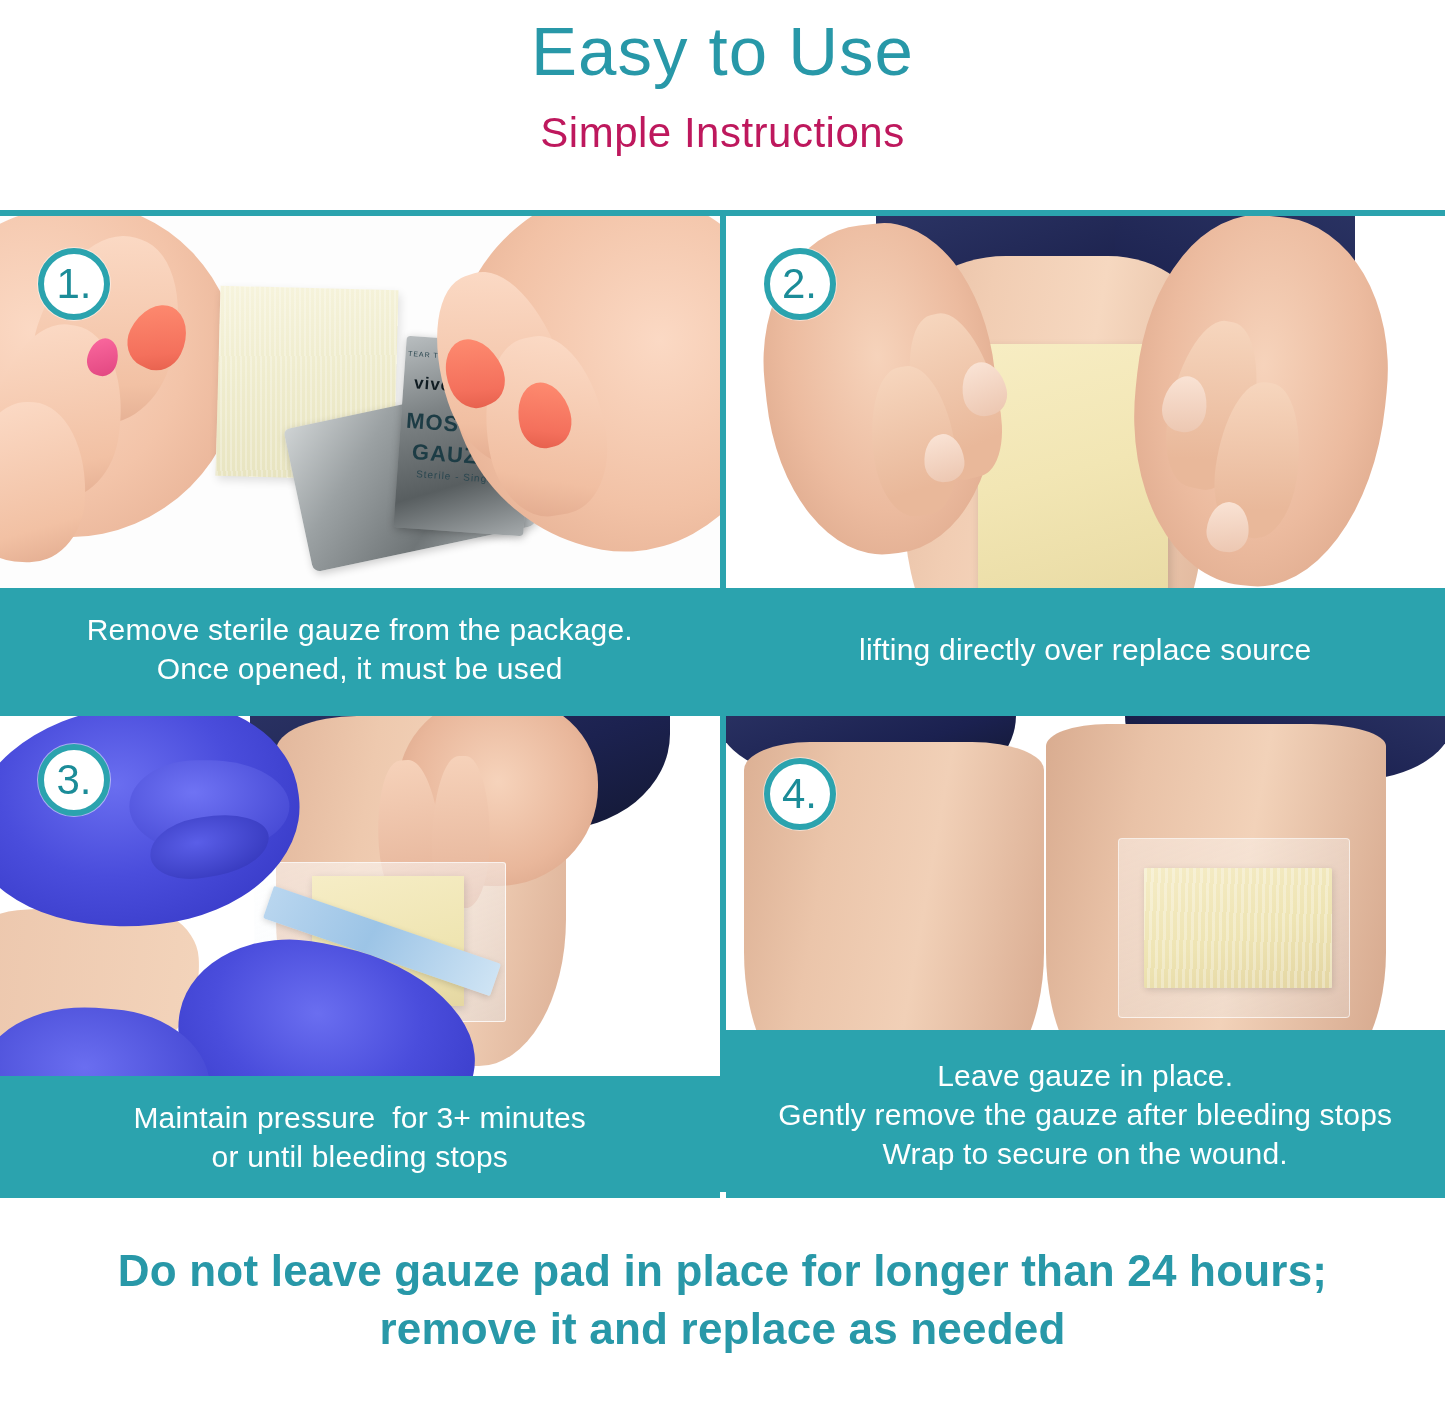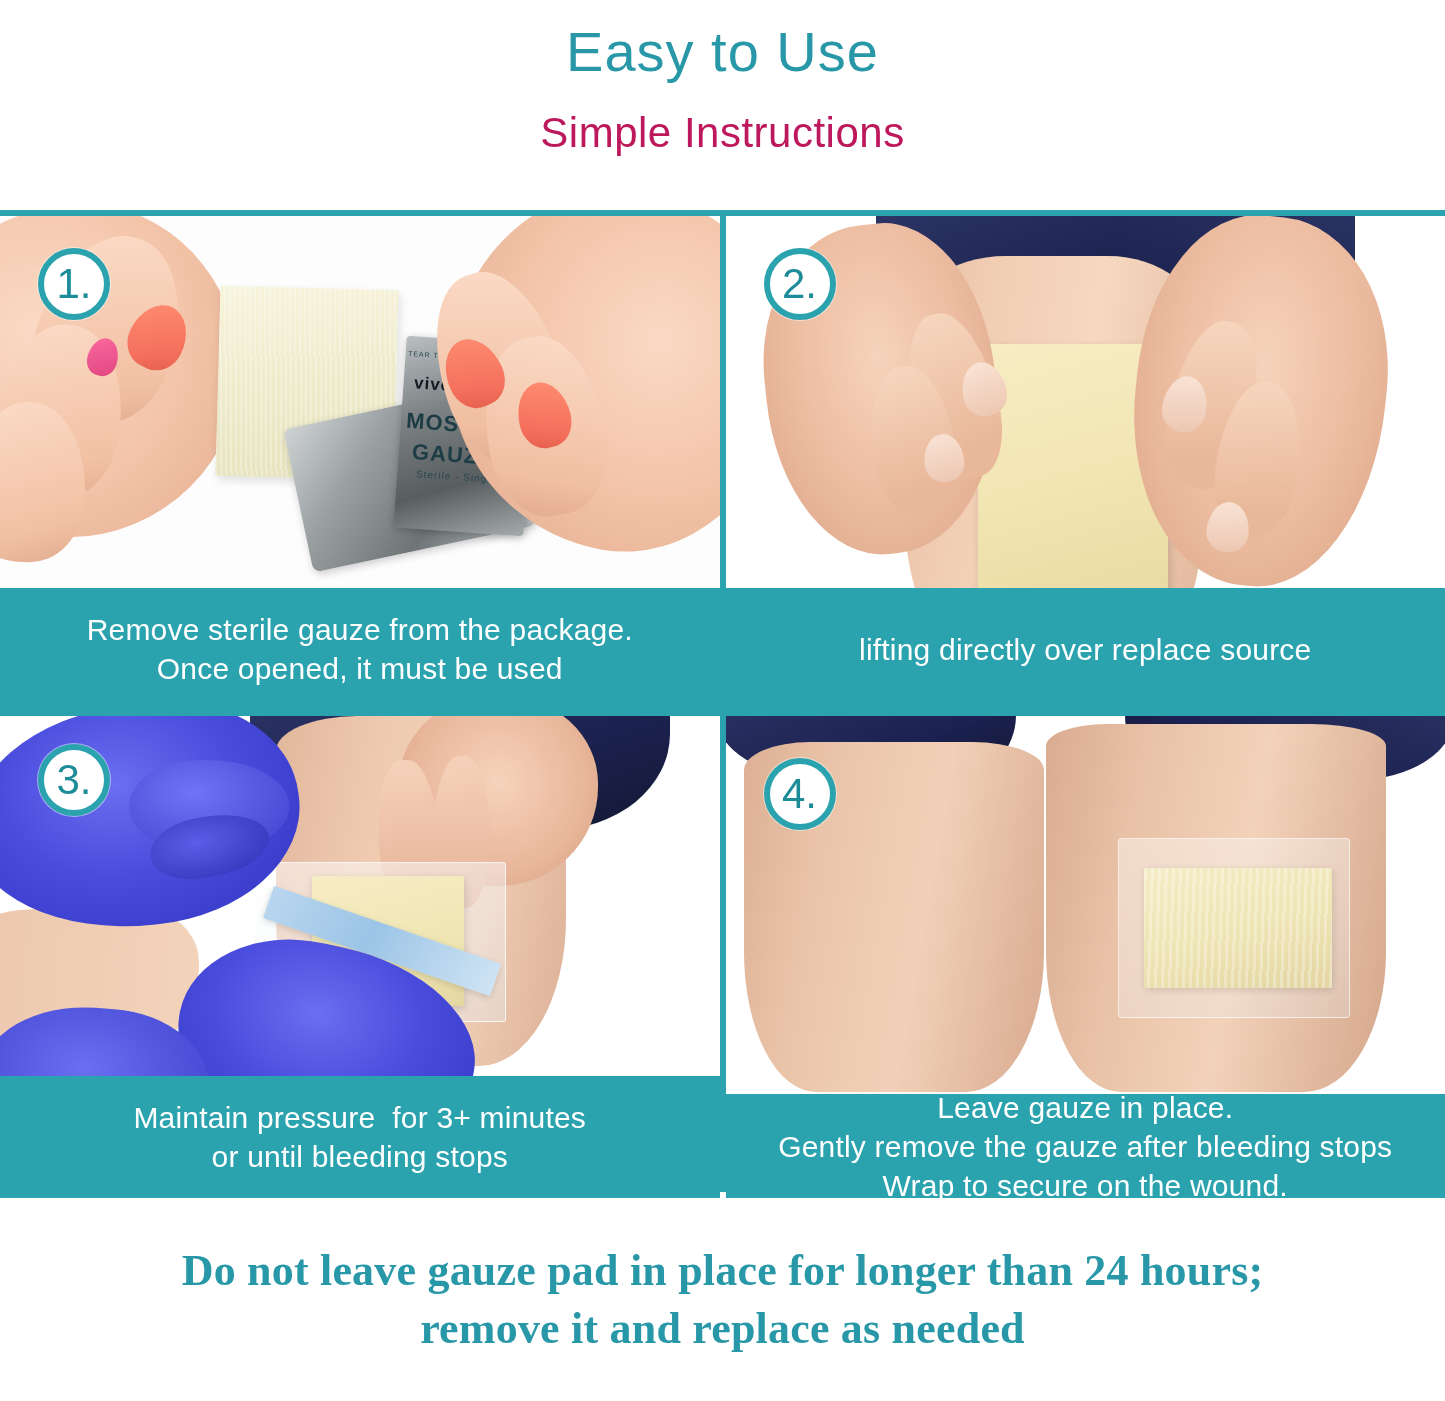--- a/index.html
+++ b/index.html
@@ -8,21 +8,21 @@
     width:1445px; height:1401px;
     background:#ffffff;
     font-family:"Liberation Sans", sans-serif;
     overflow:hidden;
   }
   .page { position:relative; width:1445px; height:1401px; background:#fff; }
 
   
   .header { width:100%; text-align:center; padding-top:6px; }
   .headline {
-    font-size:56px; line-height:92px; font-weight:400;
+    font-size:69px; line-height:92px; font-weight:400;
     color:#2898a8; letter-spacing:1px;
   }
   .subhead {
     font-size:42px; line-height:58px; font-weight:300;
     color:#be185d; letter-spacing:0.5px; margin-top:6px;
   }
 
   
   .grid {
     position:absolute; top:210px; left:0;
@@ -44,21 +44,21 @@
 
   .photo { position:relative; width:100%; background:#ffffff; overflow:hidden; flex:1 1 auto; }
 
   .caption {
     background:#2ba3ae; color:#ffffff;
     display:flex; flex-direction:column; align-items:center; justify-content:center;
     text-align:center; padding:8px 14px; flex:0 0 auto;
   }
   .caption .ln { font-size:30px; line-height:39px; font-weight:400; letter-spacing:0.2px; white-space:pre; }
   .cap2 { height:122px; }
-  .cap3 { height:104px; }
+  .cap3 { height:168px; }
 
   
   .badge {
     position:absolute; z-index:40;
     width:72px; height:72px; border-radius:50%;
     background:#ffffff; border:6px solid #2ba3ae;
     display:flex; align-items:center; justify-content:center;
     color:#1b8c98; font-size:42px; font-weight:400; line-height:1;
     box-shadow:0 0 0 1px rgba(255,255,255,.5);
   }
@@ -280,21 +280,21 @@
   }
 
   
   .footer {
     position:absolute; left:0; top:1198px; width:1445px; height:203px;
     display:flex; flex-direction:column; align-items:center; justify-content:center;
     text-align:center; background:#ffffff;
   }
   .footer .fl {
     font-size:44px; line-height:58px; font-weight:700; color:#2898a8;
-    letter-spacing:0.2px; white-space:nowrap;font-family:Liberation Serif, serif;
+    letter-spacing:0.2px; white-space:nowrap;
   }
 </style>
 </head>
 <body>
 
 <div class="page">
 
   <div class="header">
     <div class="headline">Easy to Use</div>
     <div class="subhead">Simple Instructions</div>

